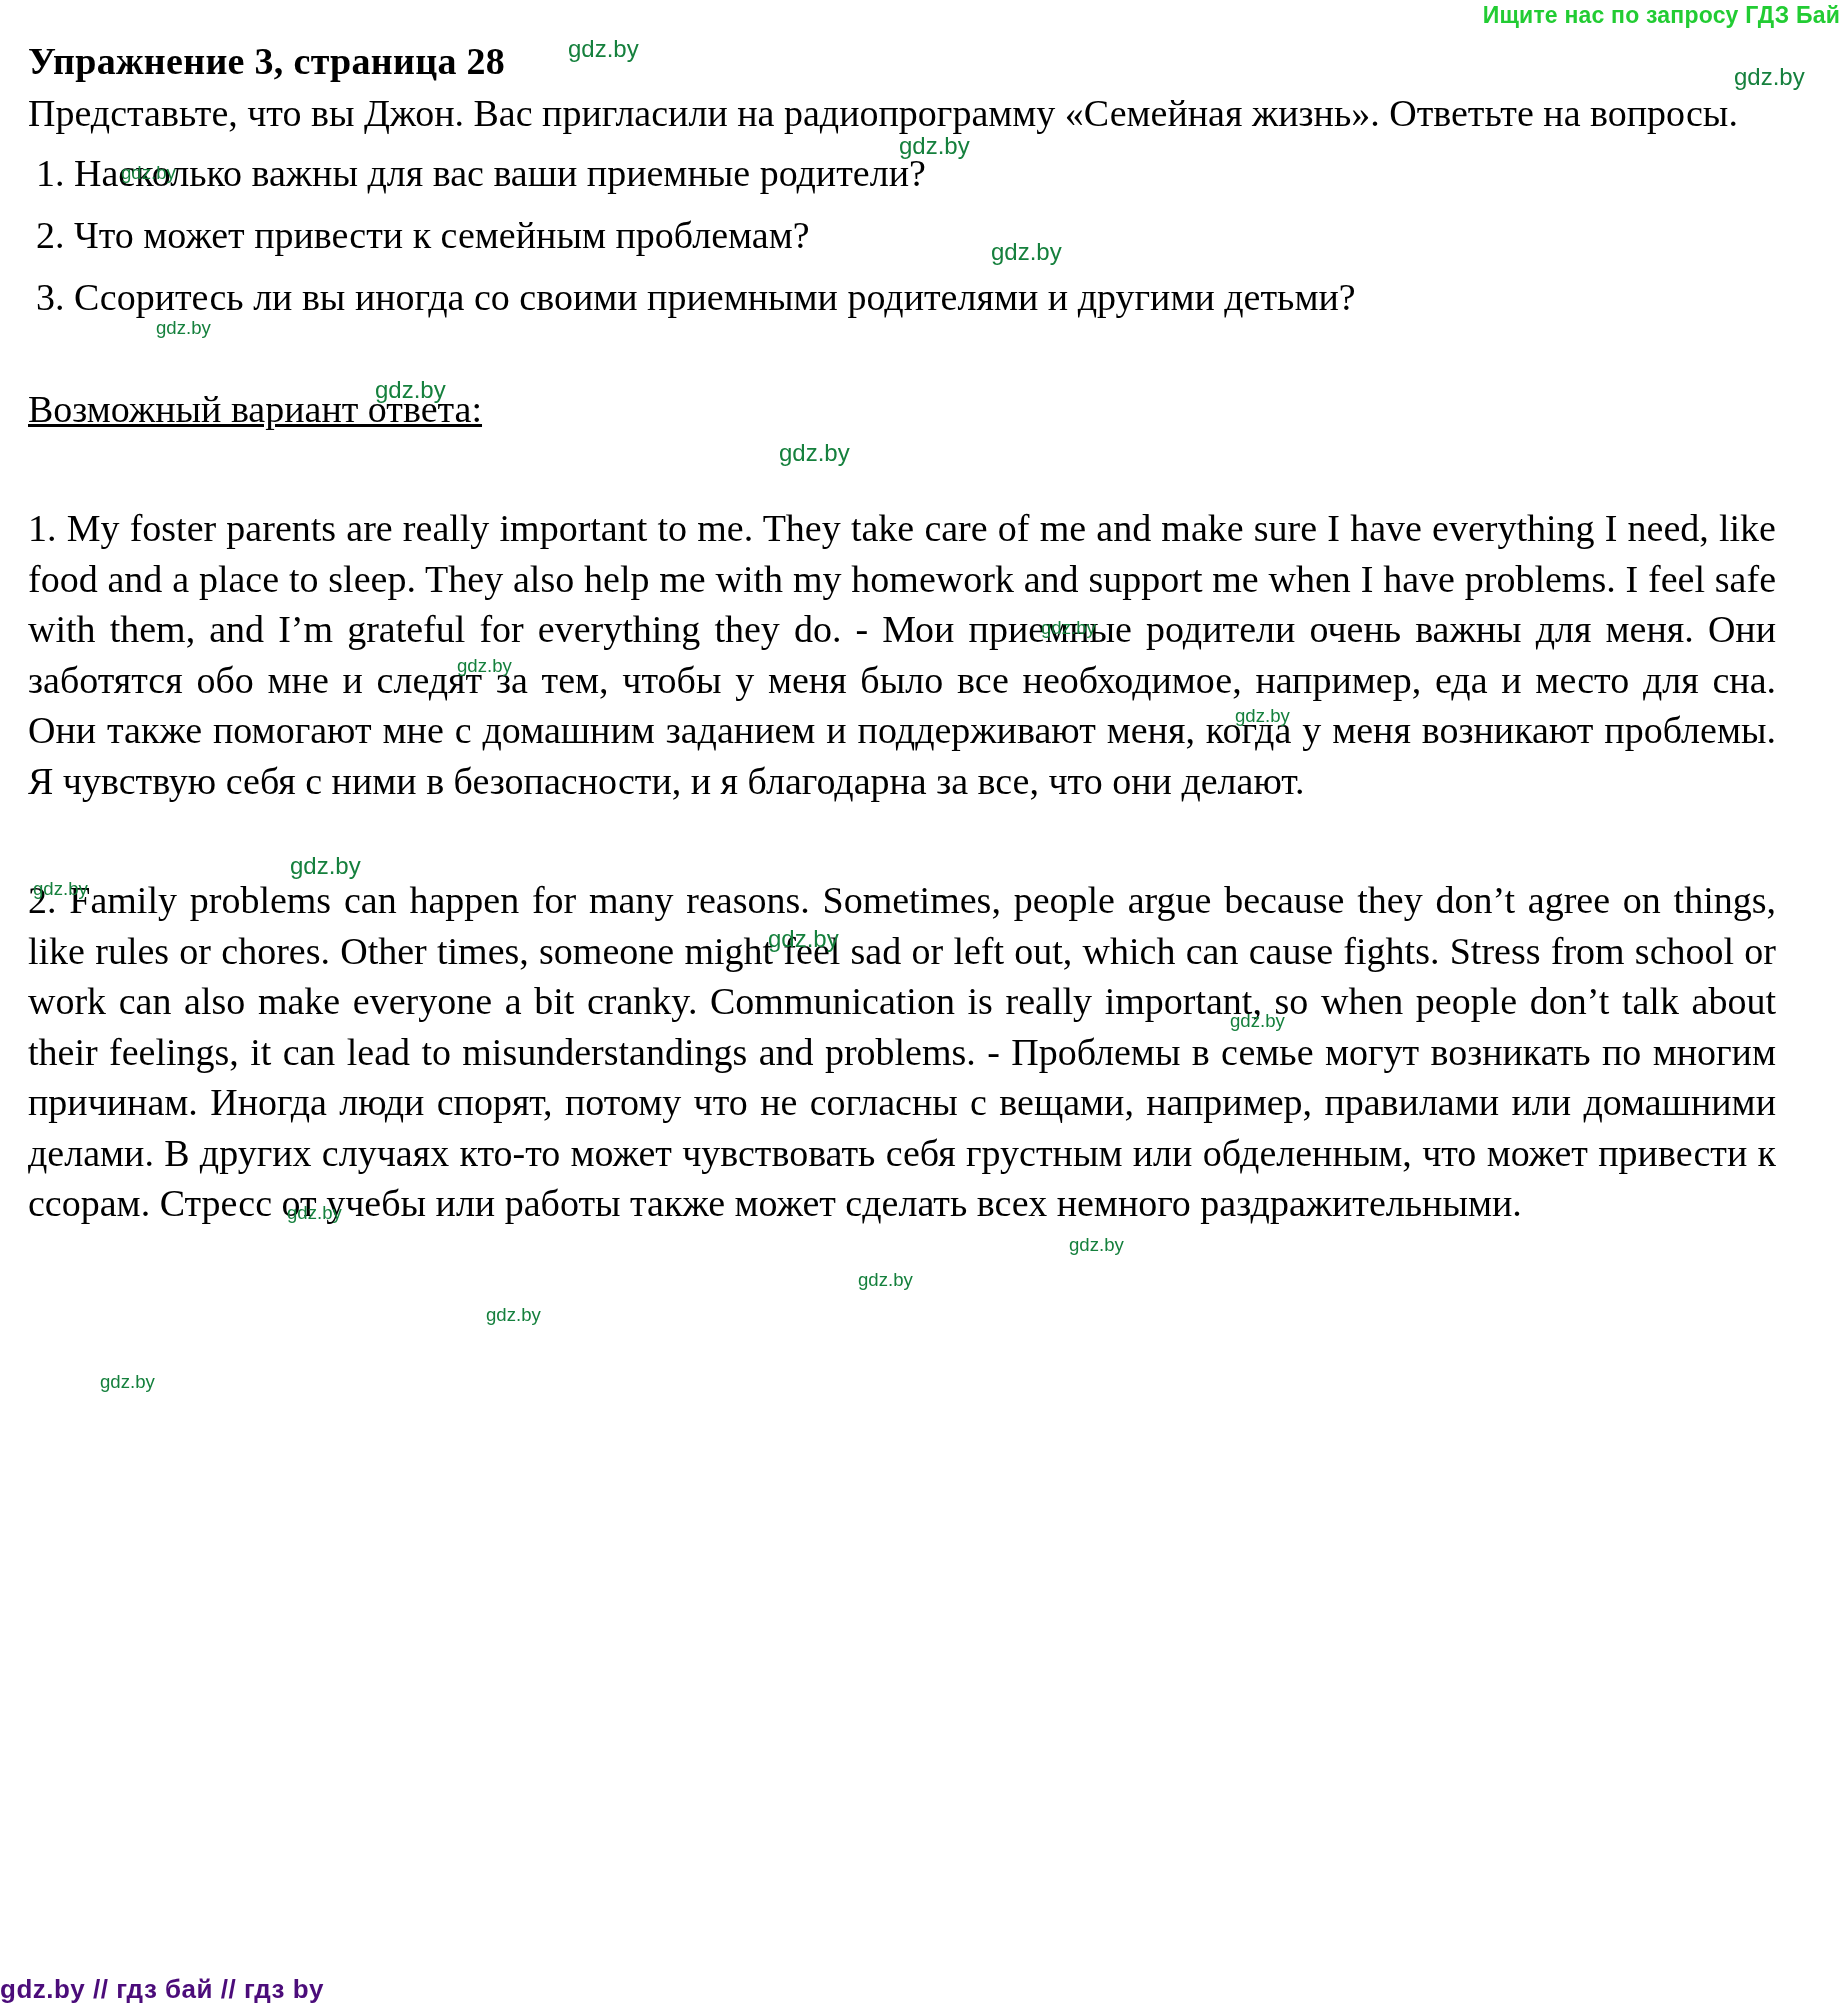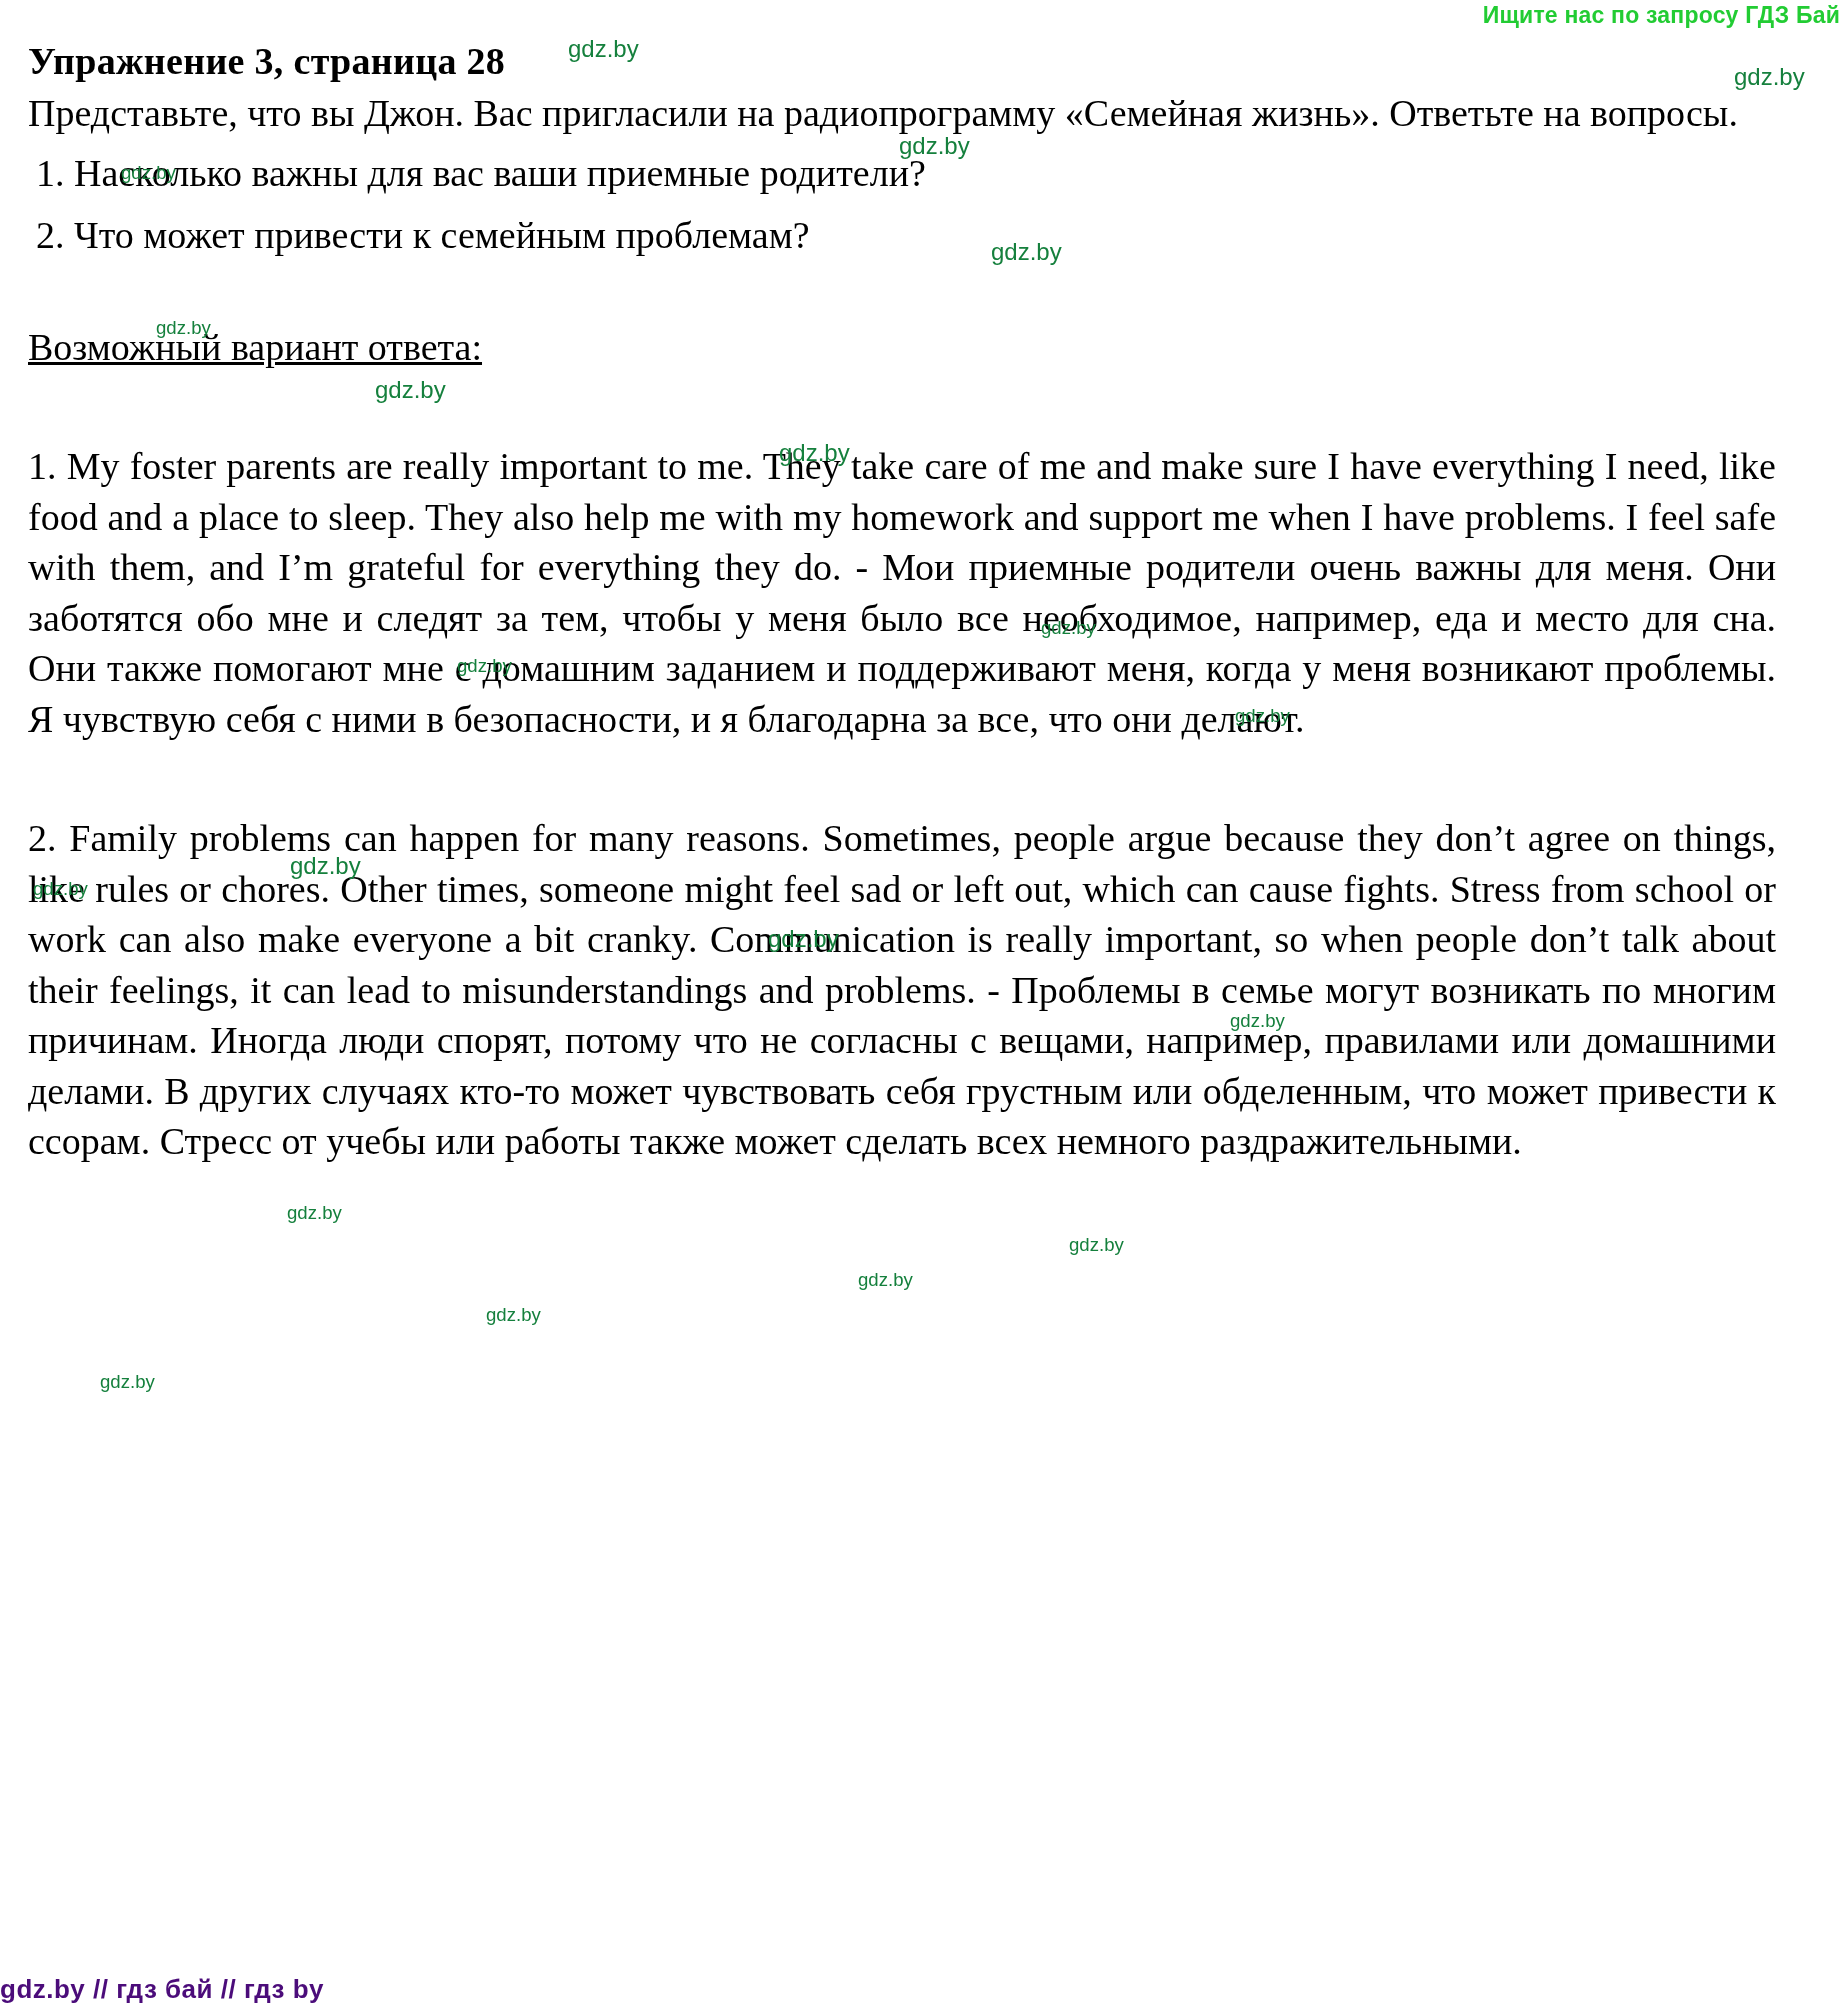--- a/index.html
+++ b/index.html
@@ -114,20 +114,21 @@
 <div class="page">
 
   <div class="exercise-title">Упражнение 3, страница 28</div>
 
   <p class="task-block">Представьте, что вы Джон. Вас пригласили на радиопрограмму «Семейная жизнь». Ответьте на вопросы.</p>
 
   <p class="question-line">1. Насколько важны для вас ваши приемные родители?</p>
 
   <p class="question-line">2. Что может привести к семейным проблемам?</p>
 
+  <p class="question-line">3. Ссоритесь ли вы иногда со своими приемными родителями и другими детьми?</p>
 
   <div class="spacer-md"></div>
 
   <p class="answer-head">Возможный вариант ответа:</p>
 
   <div class="spacer-lg"></div>
 
   <p class="para">1. My foster parents are really important to me. They take care of me and make sure I have everything I need, like food and a place to sleep. They also help me with my homework and support me when I have problems. I feel safe with them, and I’m grateful for everything they do. - Мои приемные родители очень важны для меня. Они заботятся обо мне и следят за тем, чтобы у меня было все необходимое, например, еда и место для сна. Они также помогают мне с домашним заданием и поддерживают меня, когда у меня возникают проблемы. Я чувствую себя с ними в безопасности, и я благодарна за все, что они делают.</p>
 
   <div class="spacer-lg"></div>

